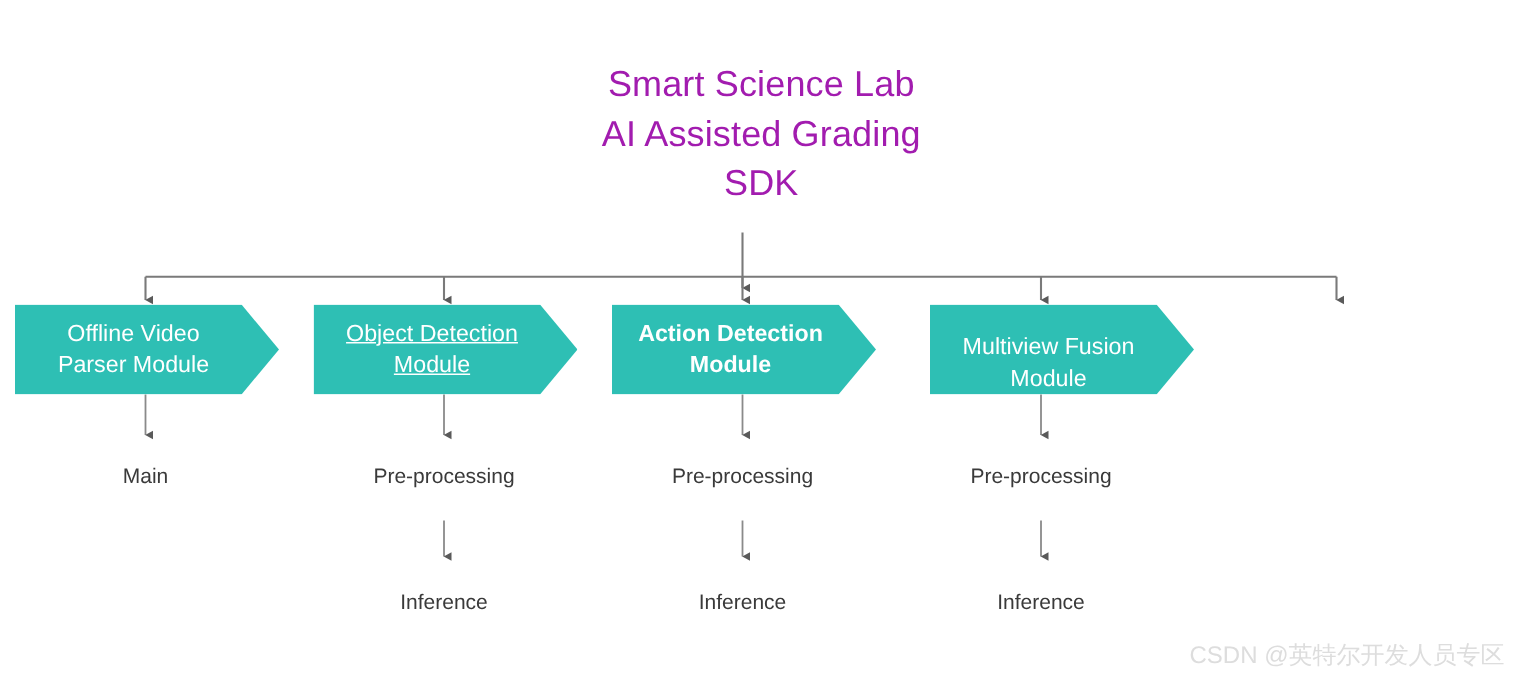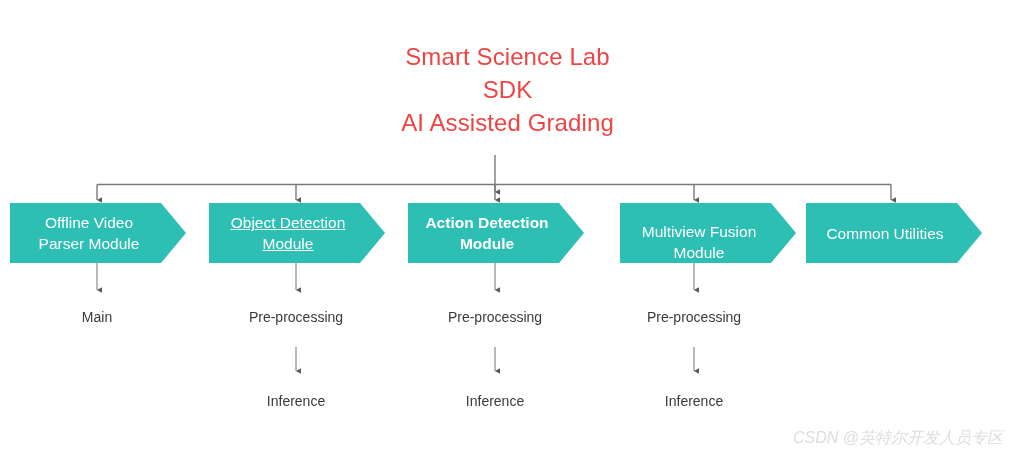--- a/index.html
+++ b/index.html
@@ -19,21 +19,21 @@
     overflow: hidden;
   }
 
   
   .title-block {
     position: absolute;
     left: 0;
     top: 40px;
     width: 1015px;
     text-align: center;
-    color: #ef4444;
+    color: #a21caf;
     font-size: 24px;
     line-height: 33px;
     font-weight: 400;
     letter-spacing: .1px;
   }
   .title-line { display: block; white-space: pre; }
 
   
   .wires {
     position: absolute;
@@ -86,32 +86,31 @@
   
   .watermark {
     position: absolute;
     right: 12px;
     bottom: 8px;
     color: #dddddd;
     font-size: 16px;
     line-height: 20px;
     white-space: nowrap;
     user-select: none;
-    font-style: italic;
   }
 </style>
 </head>
 <body>
 
 <div id="canvas">
 
   <div class="title-block">
     <span class="title-line">Smart Science Lab</span>
+    <span class="title-line">AI Assisted Grading</span>
     <span class="title-line">SDK</span>
-    <span class="title-line">AI Assisted Grading</span>
   </div>
 
   <svg class="wires" viewBox="0 0 1015 456" width="1015" height="456">
     <defs>
       <marker id="ah" markerWidth="7" markerHeight="7" refX="3.2" refY="5.6" orient="auto" markerUnits="userSpaceOnUse">
         <path d="M0.4,0.6 L3.2,5.8 L6.0,0.6 Z" fill="#5a5a5a"></path>
       </marker>
     </defs>
 
     <line x1="495" y1="155" x2="495" y2="192" stroke="#7a7a7a" stroke-width="1.4" marker-end="url(#ah)"></line>
@@ -144,23 +143,20 @@
 Module</span>
     </div>
     <div class="chev" style="left:408px; width:176px;font-weight:bold;">
       <span class="chev-label">Action Detection
 Module</span>
     </div>
     <div class="chev" style="left:620px; width:176px;align-items:flex-end;">
       <span class="chev-label">Multiview Fusion
 Module</span>
     </div>
-    <div class="chev" style="left:806px; width:176px;">
-      <span class="chev-label">Common Utilities</span>
-    </div>
   </div>
 
   <div class="sublabel" style="left:97px;  top:308px;">Main</div>
   <div class="sublabel" style="left:296px; top:308px;">Pre-processing</div>
   <div class="sublabel" style="left:495px; top:308px;">Pre-processing</div>
   <div class="sublabel" style="left:694px; top:308px;">Pre-processing</div>
 
   <div class="sublabel" style="left:296px; top:392px;">Inference</div>
   <div class="sublabel" style="left:495px; top:392px;">Inference</div>
   <div class="sublabel" style="left:694px; top:392px;">Inference</div>

